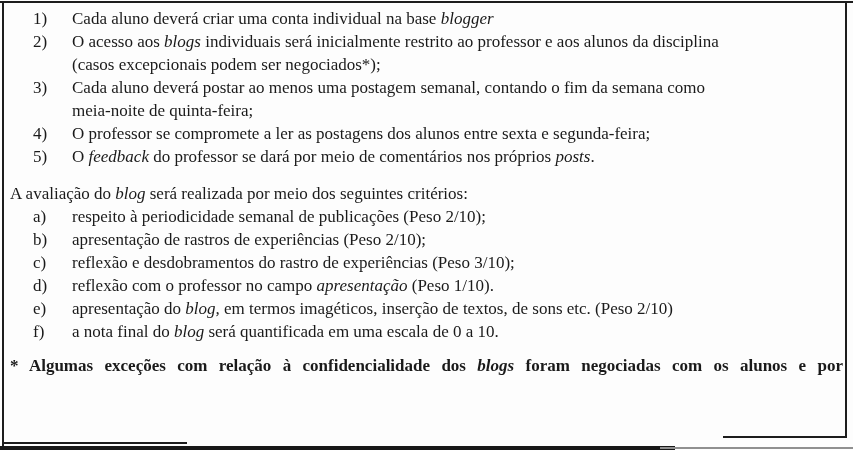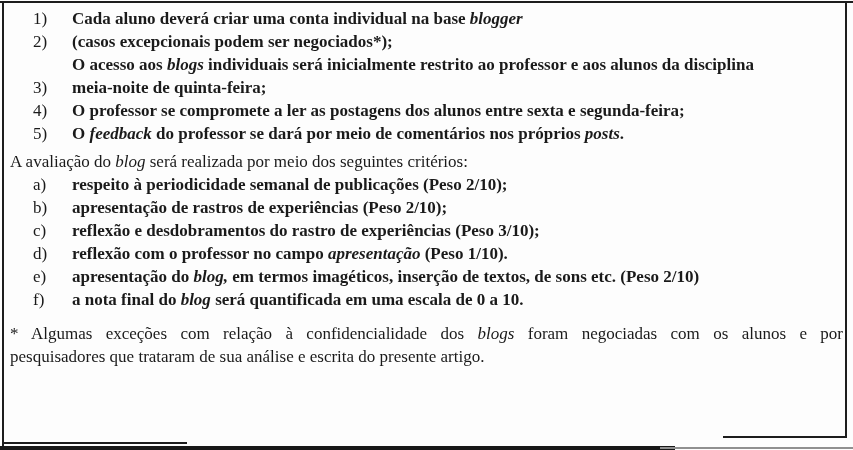--- a/index.html
+++ b/index.html
@@ -23,59 +23,58 @@
   .b-left   { position: absolute; top: 1px; left: 2px; width: 2px; height: 446px; background: #1d1d1d; }
   .b-right  { position: absolute; top: 1px; left: 845px; width: 2px; height: 437px; background: #1d1d1d; }
   .b-bottom-main  { position: absolute; left: 0; top: 446px; width: 675px; height: 4px; background: #181818; }
   .b-bottom-faint { position: absolute; left: 660px; top: 447px; right: 0; height: 2px; background: #909090; }
   .b-bottom-right { position: absolute; left: 723px; top: 436px; width: 124px; height: 2px; background: #1d1d1d; }
   .b-frag-left    { position: absolute; left: 3px; top: 442px; width: 184px; height: 2px; background: #1d1d1d; }
 
   .list { }
   .item { position: relative; padding-left: 62px; }
   .item .marker { position: absolute; left: 23px; top: 0; }
-  .item .line { display: block; font-weight: bold; }
+  .item .line { display: block; }
 
-  .intro { margin-top: 5px; }
+  .intro { margin-top: 14px; }
 
   .criteria { }
 
   .footnote { margin-top: 11px; }
   .footnote .fline { display: block; }
-  .footnote .fline.just { text-align: justify; text-align-last: justify; }
+  .footnote .fline.just { text-align: justify; text-align-last: justify; font-weight: bold; }
 
   i { font-style: italic; }
 </style>
 </head>
 <body>
 
 <div class="doc">
 
   <div class="list">
       <div class="item"><span class="marker">1)</span><span><span class="line"><span>Cada aluno deverá criar uma conta individual na base </span><i>blogger</i></span></span></div>
-      <div class="item"><span class="marker">2)</span><span><span class="line"><span>(casos excepcionais podem ser negociados*);</span></span><span class="line"><span>O acesso aos </span><i>blogs</i><span> individuais será inicialmente restrito ao professor e aos alunos da disciplina</span></span></span></div>
-      <div class="item"><span class="marker">3)</span><span><span class="line"><span>meia-noite de quinta-feira;</span></span></span></div>
+      <div class="item"><span class="marker">2)</span><span><span class="line"><span>O acesso aos </span><i>blogs</i><span> individuais será inicialmente restrito ao professor e aos alunos da disciplina</span></span><span class="line"><span>(casos excepcionais podem ser negociados*);</span></span></span></div>
+      <div class="item"><span class="marker">3)</span><span><span class="line"><span>Cada aluno deverá postar ao menos uma postagem semanal, contando o fim da semana como</span></span><span class="line"><span>meia-noite de quinta-feira;</span></span></span></div>
       <div class="item"><span class="marker">4)</span><span><span class="line"><span>O professor se compromete a ler as postagens dos alunos entre sexta e segunda-feira;</span></span></span></div>
       <div class="item"><span class="marker">5)</span><span><span class="line"><span>O </span><i>feedback</i><span> do professor se dará por meio de comentários nos próprios </span><i>posts</i><span>.</span></span></span></div>
     </div>
 
   <div class="intro"><span>A avaliação do </span><i>blog</i><span> será realizada por meio dos seguintes critérios:</span></div>
 
   <div class="list criteria">
       <div class="item"><span class="marker">a)</span><span><span class="line"><span>respeito à periodicidade semanal de publicações (Peso 2/10);</span></span></span></div>
       <div class="item"><span class="marker">b)</span><span><span class="line"><span>apresentação de rastros de experiências (Peso 2/10);</span></span></span></div>
       <div class="item"><span class="marker">c)</span><span><span class="line"><span>reflexão e desdobramentos do rastro de experiências (Peso 3/10);</span></span></span></div>
       <div class="item"><span class="marker">d)</span><span><span class="line"><span>reflexão com o professor no campo </span><i>apresentação</i><span> (Peso 1/10).</span></span></span></div>
       <div class="item"><span class="marker">e)</span><span><span class="line"><span>apresentação do </span><i>blog,</i><span> em termos imagéticos, inserção de textos, de sons etc. (Peso 2/10)</span></span></span></div>
       <div class="item"><span class="marker">f)</span><span><span class="line"><span>a nota final do </span><i>blog</i><span> será quantificada em uma escala de 0 a 10.</span></span></span></div>
     </div>
 
   <div class="footnote">
       <div class="fline just"><span>* Algumas exceções com relação à confidencialidade dos </span><i>blogs</i><span> foram negociadas com os alunos e por</span></div>
-      <div class="fline"><span>pesquisadores que trataram de sua análise e escrita do presente artigo.</span></div>
     </div>
 
   <div class="b-top"></div>
   <div class="b-left"></div>
   <div class="b-right"></div>
   <div class="b-bottom-main"></div>
   <div class="b-bottom-faint"></div>
   <div class="b-bottom-right"></div>
   <div class="b-frag-left"></div>
 

